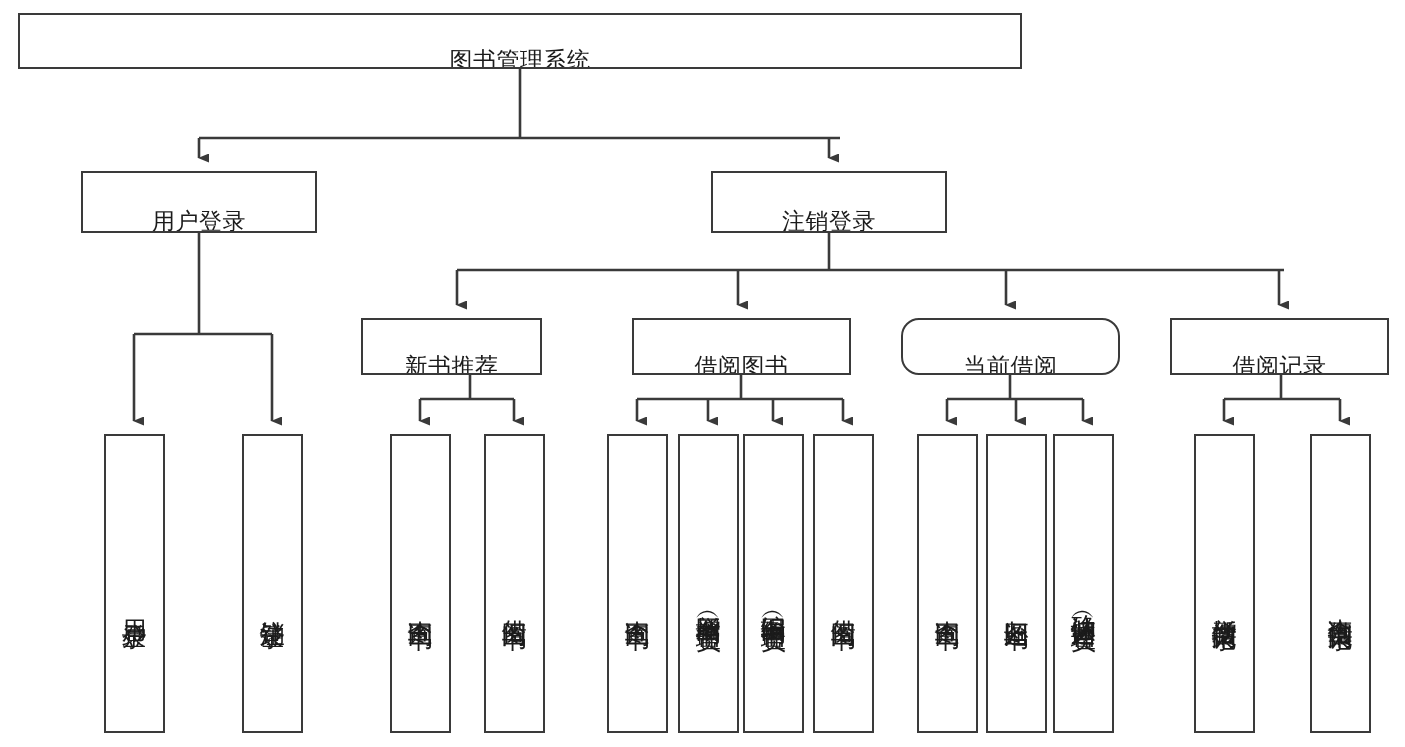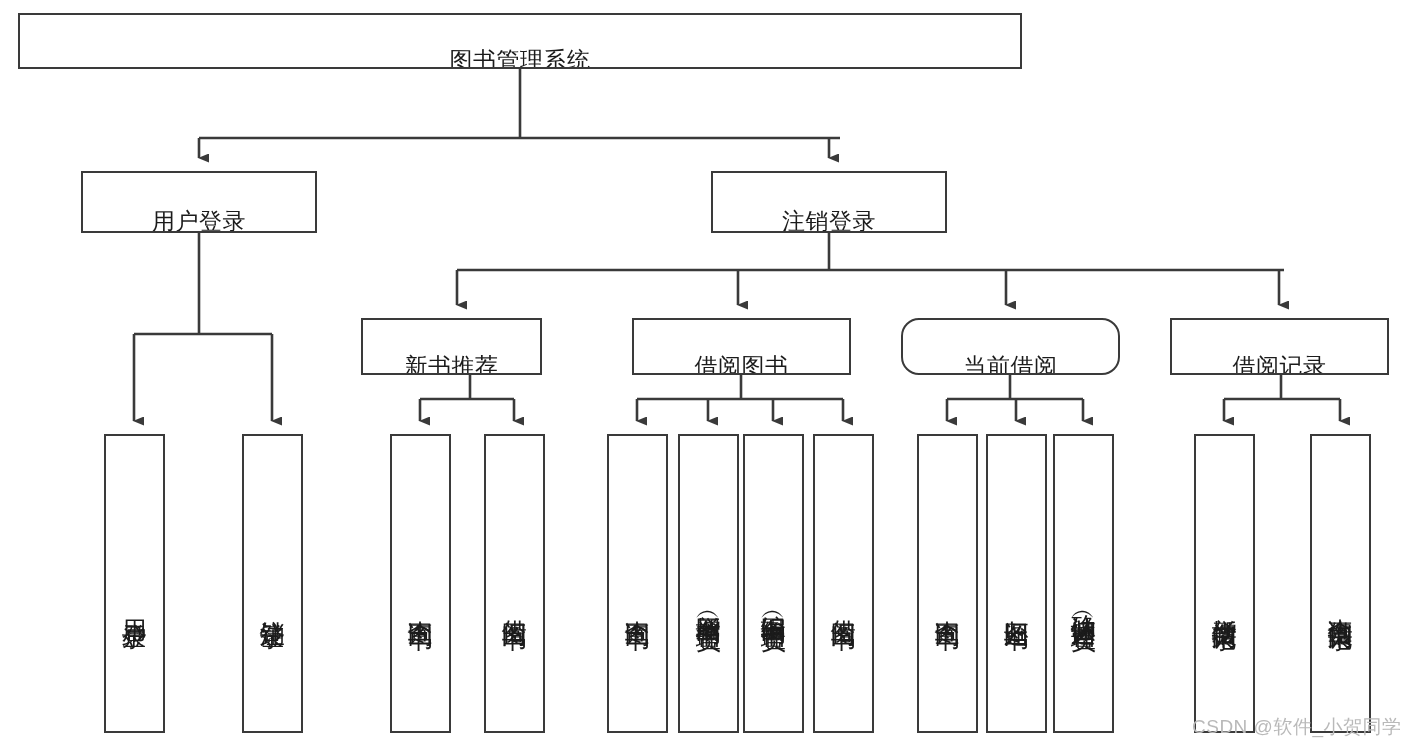--- a/index.html
+++ b/index.html
@@ -178,15 +178,14 @@
   <div class="node vert" style="left:1053px; top:434px; width:61px; height:299px;">
     <span class="label">确认归还（管理员）</span>
   </div>
   <div class="node vert" style="left:1194px; top:434px; width:61px; height:299px;">
     <span class="label">新增借阅记录</span>
   </div>
   <div class="node vert" style="left:1310px; top:434px; width:61px; height:299px;">
     <span class="label">查询借阅记录</span>
   </div>
 
-  <div class="watermark" style="left:1192px; top:714px;">CSDN @软件_小贺同学</div>
 
 </div>
 
 </body></html>

